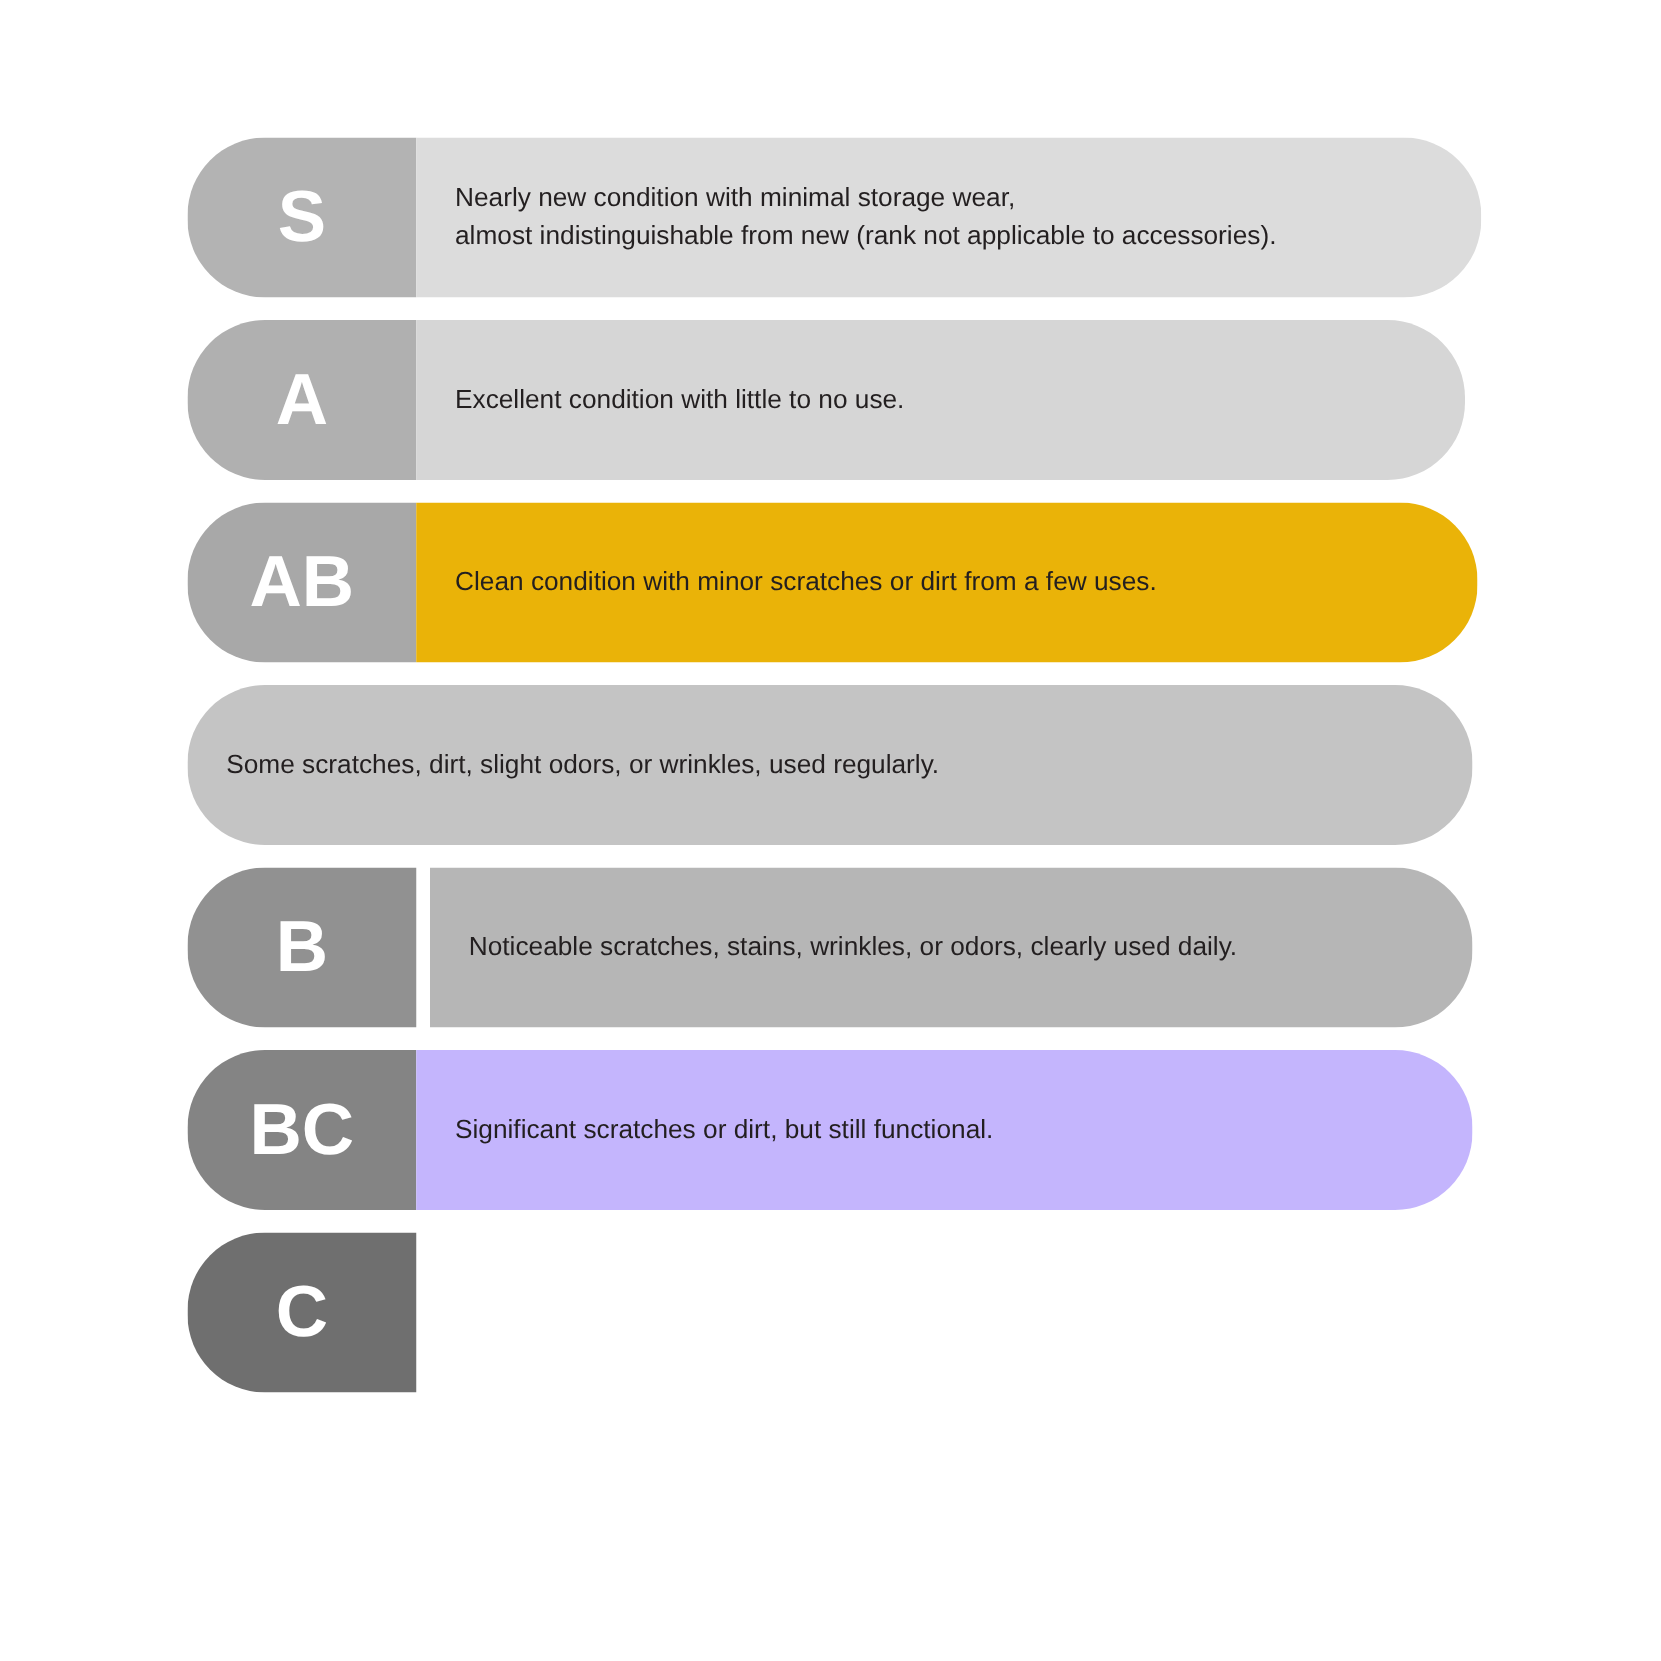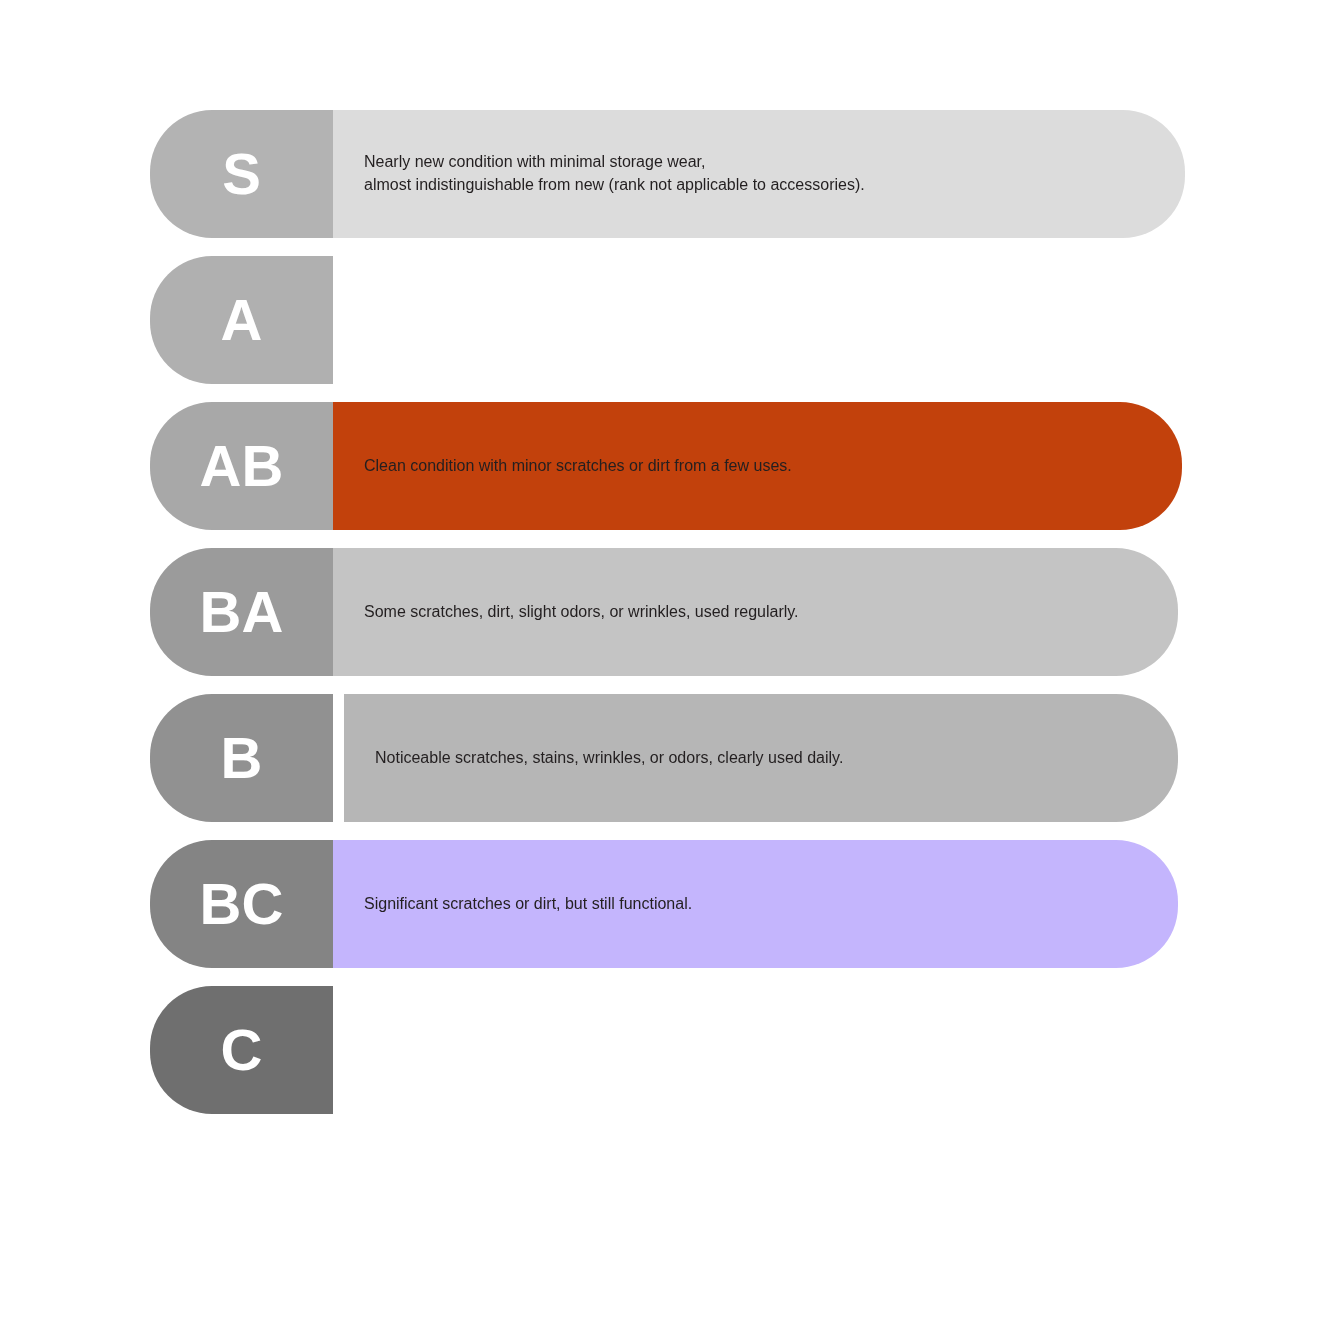--- a/index.html
+++ b/index.html
@@ -40,21 +40,21 @@
     line-height: 1;
     user-select: none;
   }
   .rank-desc {
     flex: 1 1 auto;
     display: flex;
     align-items: center;
     padding-left: 31px;
     padding-right: 24px;
     color: #231f20;
-    font-size: 16px;
+    font-size: 21px;
     line-height: 1.42;
     white-space: pre-line;
   }
   
   .row-0 { width: 1035px; }
   .row-1 { width: 1022px; }
   .row-2 { width: 1032px; }
   .row-3 { width: 1028px; }
   .row-4 { width: 1028px; }
   .row-5 { width: 1028px; }
@@ -64,27 +64,27 @@
 <body>
 
 <div id="chart">
     <div class="rank-row row-0">
       <div class="rank-badge" style="background: rgb(179, 179, 179);">S</div>
       <div class="rank-desc" style="background: rgb(220, 220, 220);">Nearly new condition with minimal storage wear,
 almost indistinguishable from new (rank not applicable to accessories).</div>
     </div>
     <div class="rank-row row-1">
       <div class="rank-badge" style="background: rgb(176, 176, 176);">A</div>
+      <div class="rank-desc" style="background: rgb(214, 214, 214);">Excellent condition with little to no use.</div>
     </div>
     <div class="rank-row row-2">
       <div class="rank-badge" style="background: rgb(168, 168, 168);">AB</div>
-      <div class="rank-desc" style="background: #c2410c;">Clean condition with minor scratches or dirt from a few uses.</div>
+      <div class="rank-desc" style="background: #eab308;">Clean condition with minor scratches or dirt from a few uses.</div>
     </div>
     <div class="rank-row row-3">
-      <div class="rank-badge" style="background: rgb(155, 155, 155);">BA</div>
       <div class="rank-desc" style="background: rgb(196, 196, 196);">Some scratches, dirt, slight odors, or wrinkles, used regularly.</div>
     </div>
     <div class="rank-row row-4">
       <div class="rank-badge" style="background: rgb(145, 145, 145);">B</div>
       <div class="rank-desc" style="background: rgb(182, 182, 182); margin-left: 11px;">Noticeable scratches, stains, wrinkles, or odors, clearly used daily.</div>
     </div>
     <div class="rank-row row-5">
       <div class="rank-badge" style="background: rgb(132, 132, 132);">BC</div>
       <div class="rank-desc" style="background: #c4b5fd;">Significant scratches or dirt, but still functional.</div>
     </div>

